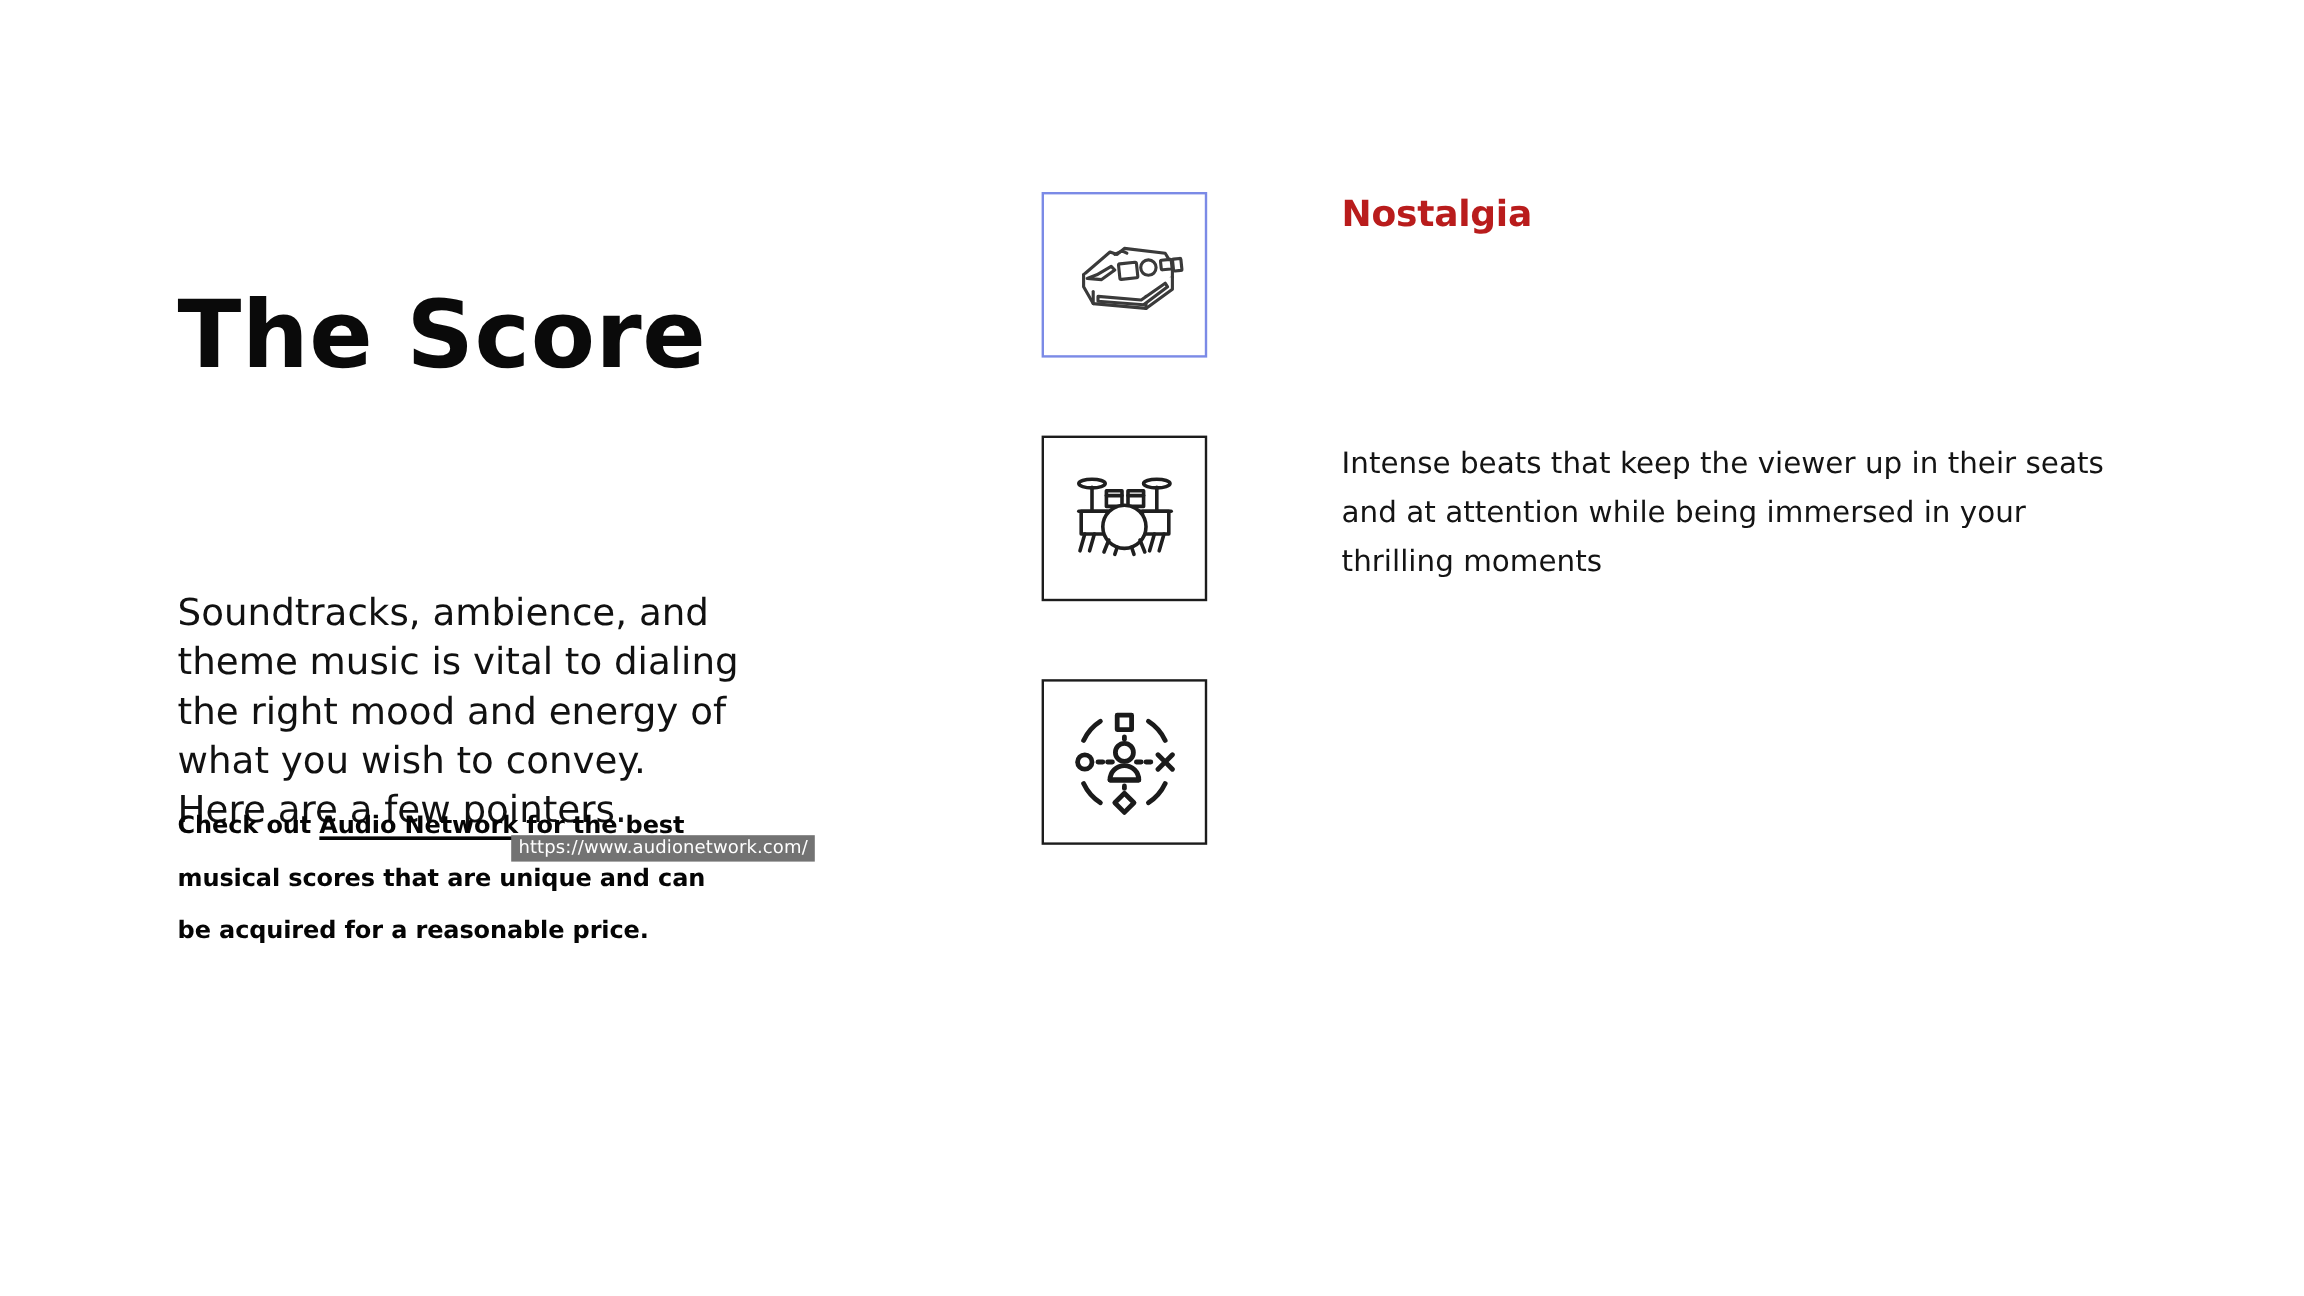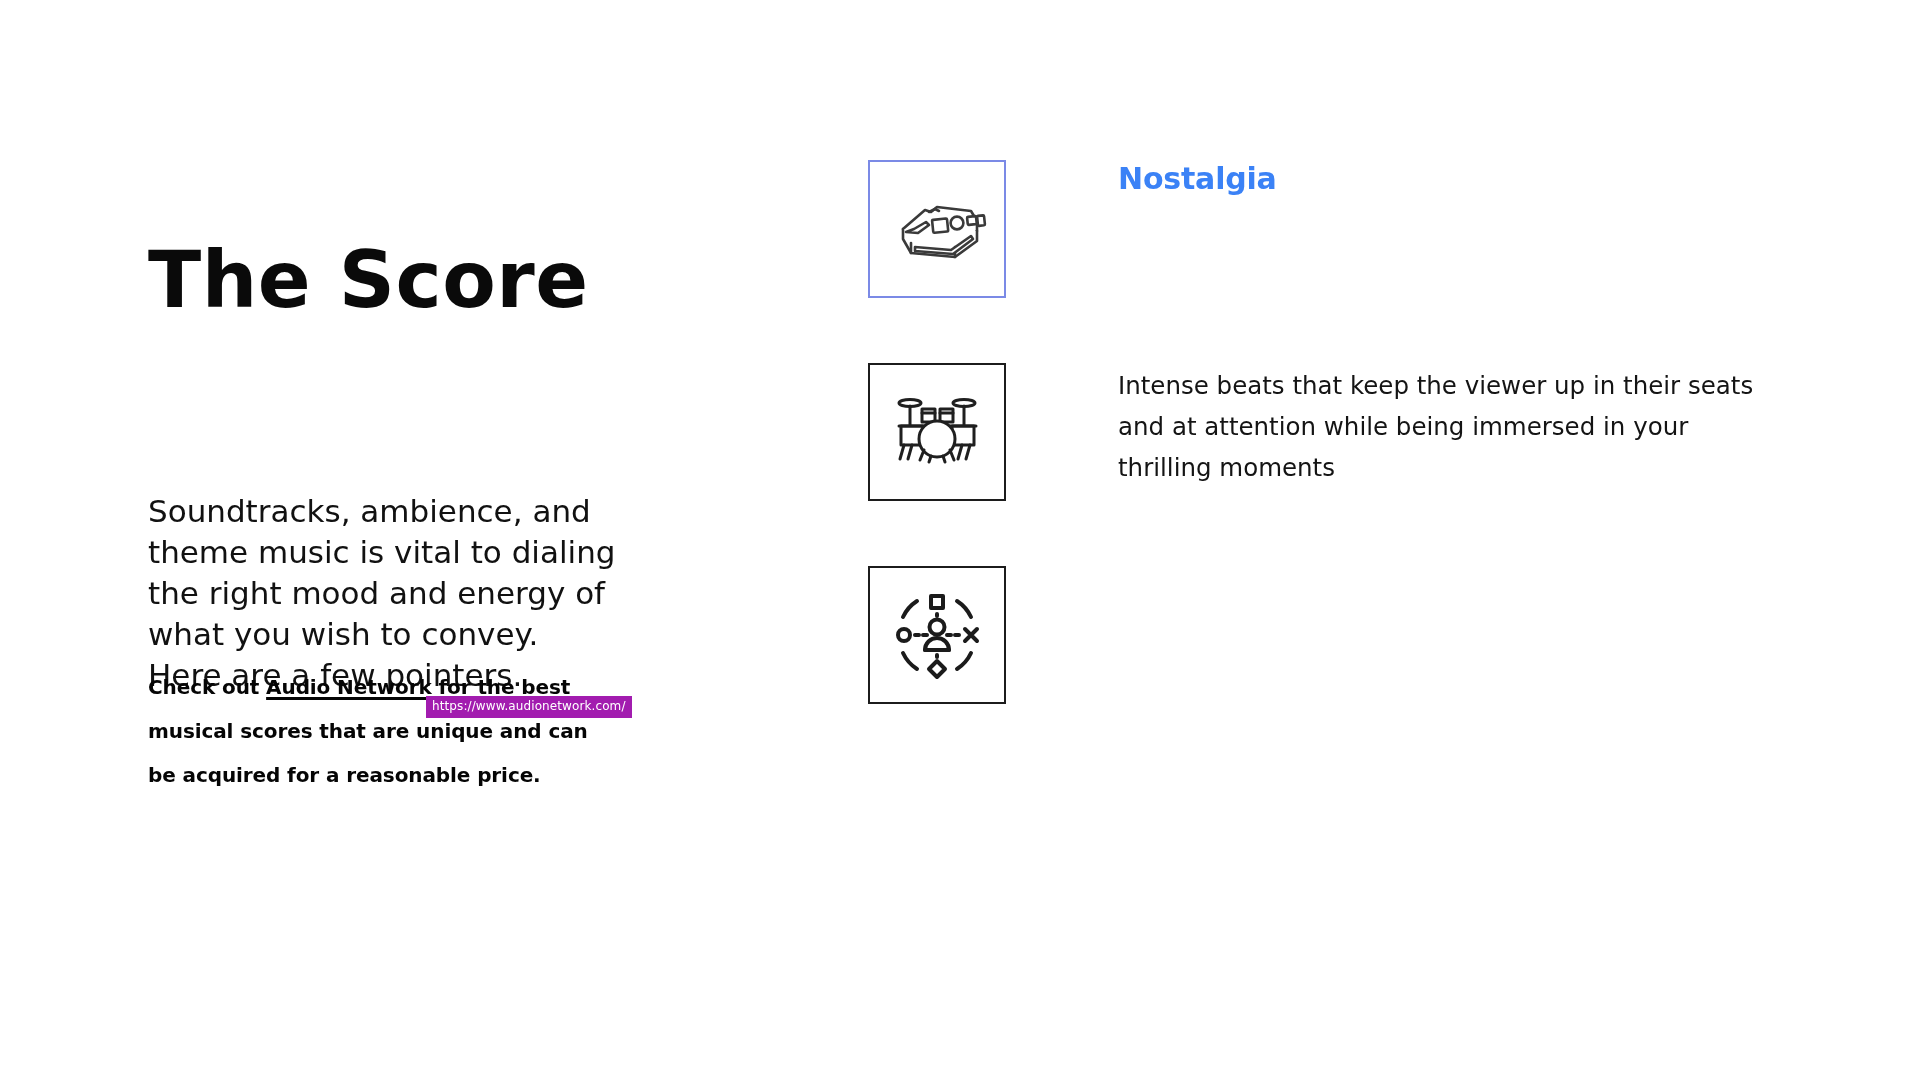--- a/index.html
+++ b/index.html
@@ -60,24 +60,24 @@
     text-underline-offset:3px;
     text-decoration-thickness:2.5px;
     color:#050505;
     cursor:pointer;
   }
 
   
   .url-tooltip {
     position:absolute;
     left:426px; top:696px;
-    background:#a21caf;
+    background:#737373;
     color:#ffffff;
     font-family:"DejaVu Sans", sans-serif;
-    font-size:12px;
+    font-size:15px;
     line-height:15px;
     padding:3px 6px 4px 6px;
     letter-spacing:0.1px;
     white-space:nowrap;
     z-index:40;
   }
 
   
   .right-col {
     position:absolute;
@@ -104,21 +104,21 @@
 
   .feature-text {
     margin-left:112px;
     width:670px;
     padding-top:2px;
   }
   .feature-title {
     font-family:"DejaVu Sans", sans-serif;
     font-size:30px;
     font-weight:700;
-    color:#3b82f6;
+    color:#b91c1c;
     letter-spacing:-0.2px;
     line-height:1.1;
     margin-bottom:12px;
   }
   .feature-desc {
     font-family:"DejaVu Sans", sans-serif;
     font-size:24.5px;
     line-height:41px;
     color:#141414;
     font-weight:400;

